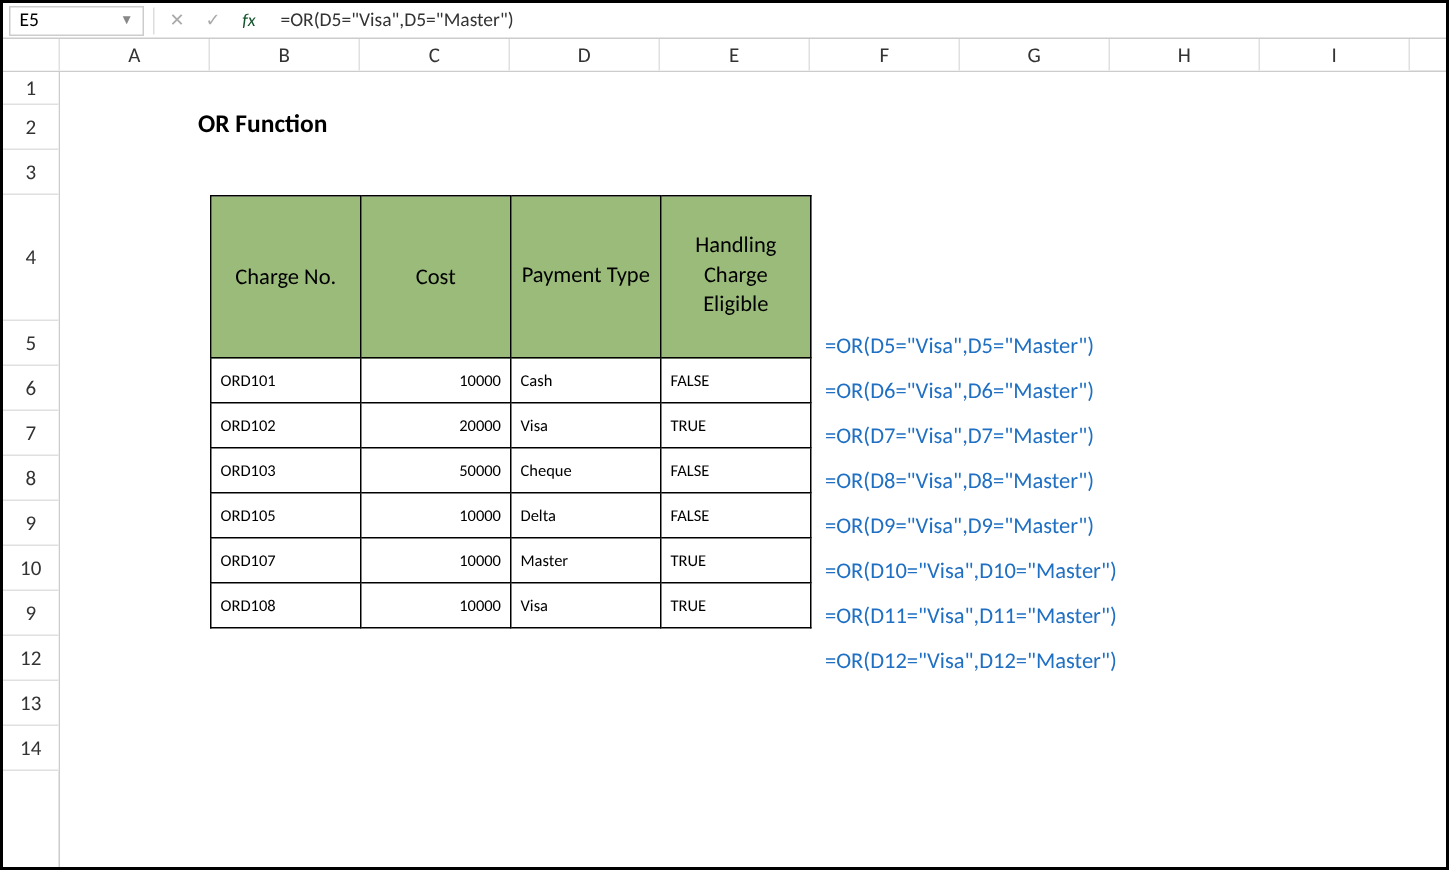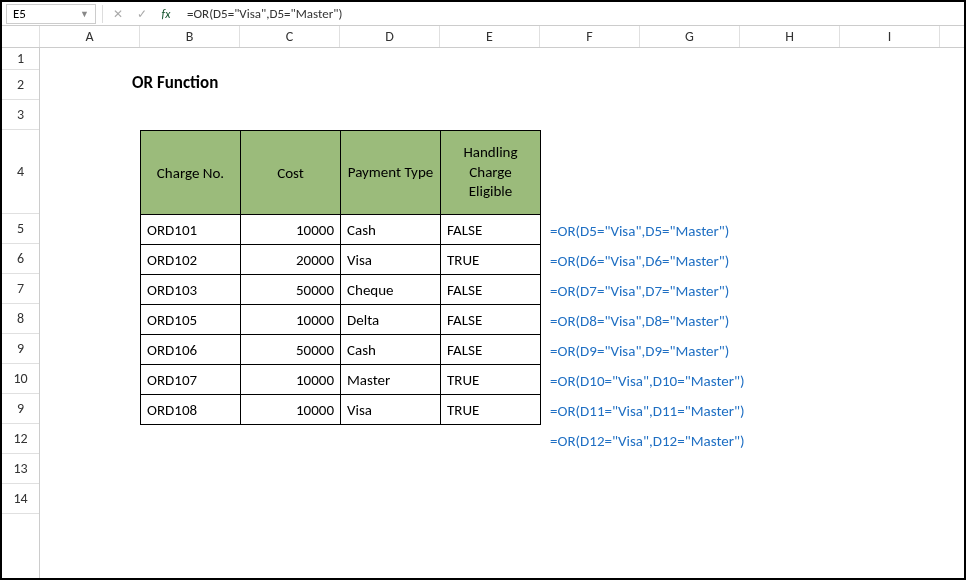--- a/index.html
+++ b/index.html
@@ -120,28 +120,28 @@
 
     .data-table {
       position: absolute;
       left: 100px;
       top: 82px;
       border-collapse: collapse;
     }
     .data-table th, .data-table td {
       border: 1px solid #000;
       height: 30px;
-      font-size: 15px;
+      font-size: 11px;
       padding: 0 6px;
     }
     .data-table th {
       background: #9BBB7B;
       font-weight: normal;
       font-size: 15px;
-      height: 84px;
+      height: 108px;
       vertical-align: middle;
     }
     .col-orderno { width: 100px; text-align: left; }
     .col-cost { width: 100px; text-align: right; margin-left: 10px; }
     .col-payment { width: 100px; text-align: left; margin-top: 15px; }
     .col-eligible { width: 100px; }
     .th-center { text-align: center; }
     .th-multi { text-align: center; line-height: 1.3; }
 
     .formula-col {
@@ -239,26 +239,20 @@
           <td class="col-payment">Cheque</td>
           <td class="col-eligible">FALSE</td>
         </tr>
         <tr>
           <td class="col-orderno">ORD105</td>
           <td class="col-cost">10000</td>
           <td class="col-payment">Delta</td>
           <td class="col-eligible">FALSE</td>
         </tr>
         <tr>
-          <td class="col-orderno">ORD106</td>
-          <td class="col-cost">50000</td>
-          <td class="col-payment">Cash</td>
-          <td class="col-eligible">FALSE</td>
-        </tr>
-        <tr>
           <td class="col-orderno">ORD107</td>
           <td class="col-cost">10000</td>
           <td class="col-payment">Master</td>
           <td class="col-eligible">TRUE</td>
         </tr>
         <tr>
           <td class="col-orderno">ORD108</td>
           <td class="col-cost">10000</td>
           <td class="col-payment">Visa</td>
           <td class="col-eligible">TRUE</td>

